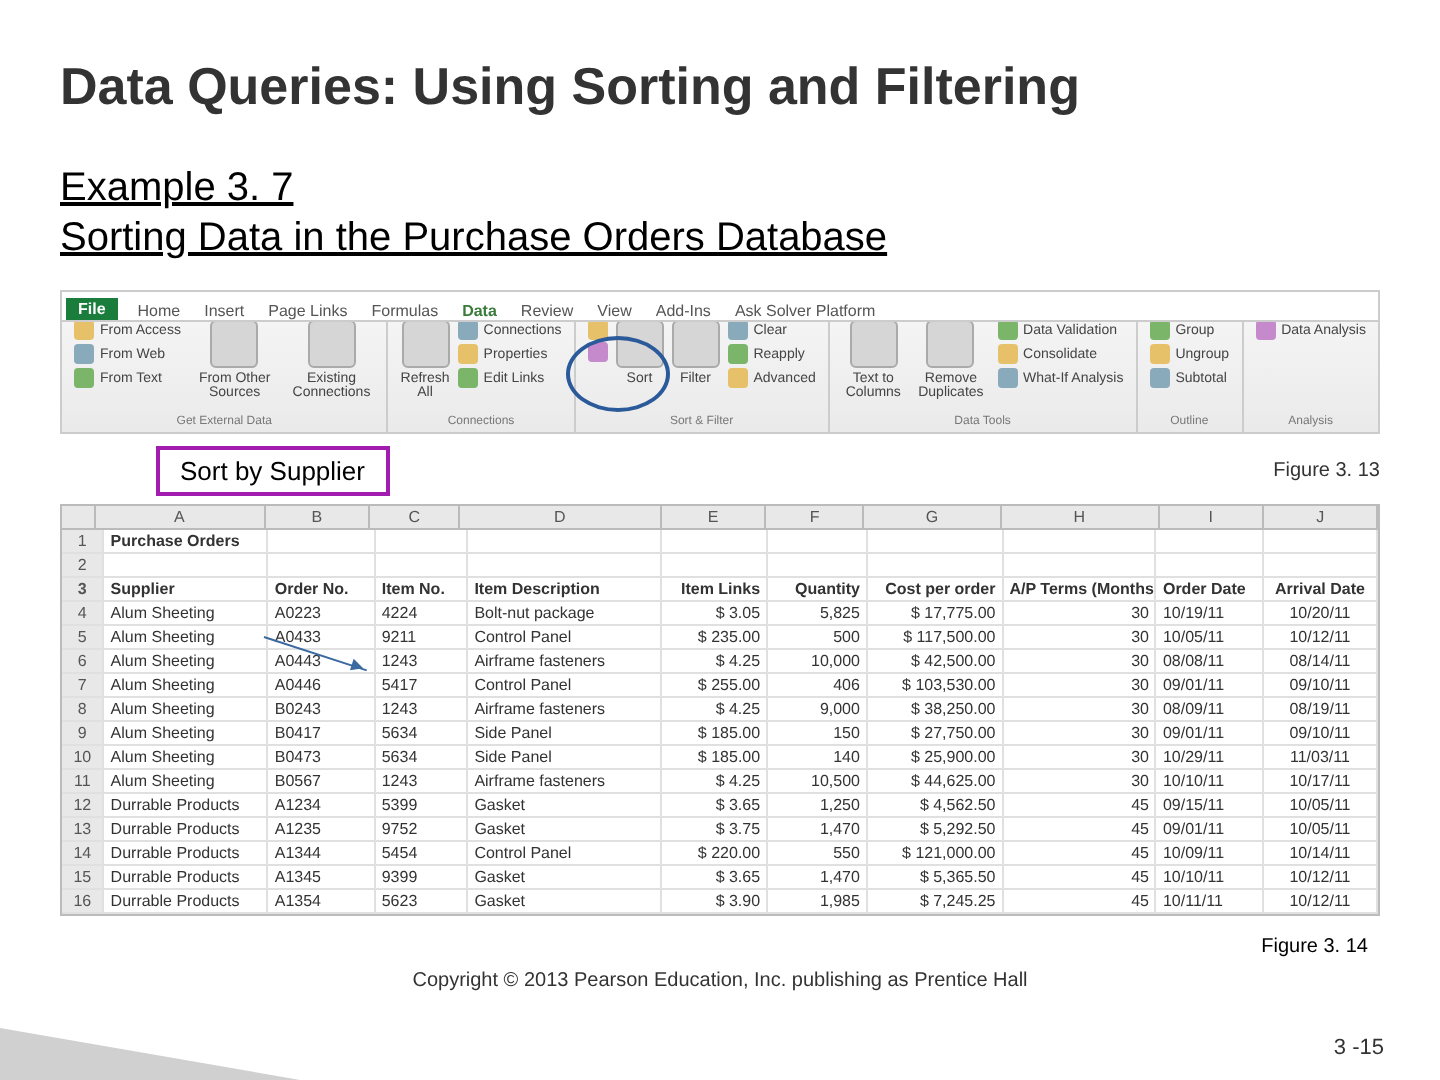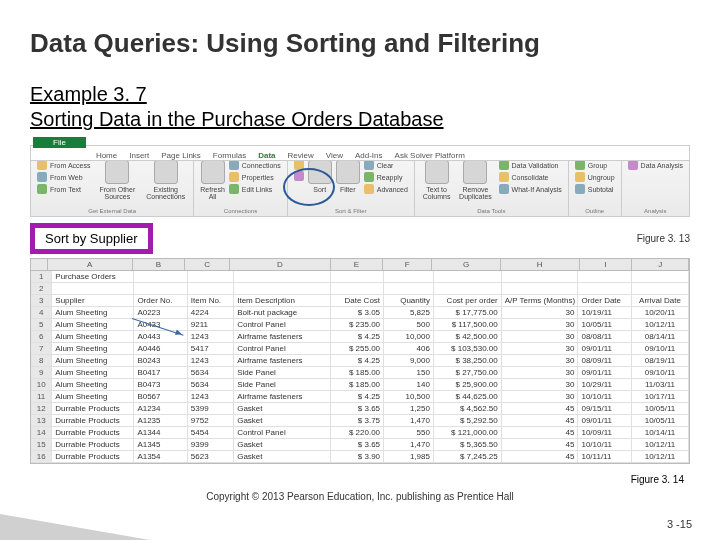--- a/index.html
+++ b/index.html
@@ -2,47 +2,47 @@
 <html><head>
 <meta charset="utf-8">
 <style>
   html,body{margin:0;padding:0;font-family:Arial,Helvetica,sans-serif;background:#fff;}
   .slide{width:720px;height:540px;position:relative;box-sizing:border-box;padding:20px 30px 10px 30px;}
   .title{font-size:26px;font-weight:bold;color:#333;margin:8px 0 24px 0;}
   .example-line{font-size:20px;color:#000;text-decoration:underline;margin:0 0 2px 0;}
   .ribbon{margin-top:14px;border:1px solid #ccc;height:70px;background:linear-gradient(#f7f7f7,#eaeaea);position:relative;display:flex;font-size:7px;color:#444;}
   .tabbar{position:absolute;top:0;left:0;right:0;height:14px;background:#fff;border-bottom:1px solid #ccc;display:flex;align-items:flex-end;font-size:8px;}
   .tabbar span{margin:0 6px;color:#555;}
-  .tabbar .file{background:#1a7d3c;color:#fff;padding:1px 20px;margin:0 4px 12px 2px;}
+  .tabbar .file{background:#1a7d3c;color:#fff;padding:1px 6px;margin:0 4px 0 2px;font-weight:bold;}
   .tabbar .active{color:#3a7a3a;font-weight:bold;}
   .rgroup{border-right:1px solid #ccc;padding:14px 6px 2px 6px;display:flex;flex-direction:column;justify-content:space-between;}
   .rgroup .lbl{font-size:6px;color:#777;text-align:center;margin-top:2px;}
   .stack{display:flex;flex-direction:column;gap:2px;}
   .stack span,.hbtn span{white-space:nowrap;}
   .hbtn{display:flex;align-items:center;gap:3px;}
   .ico{width:10px;height:10px;background:#8ab;border-radius:2px;display:inline-block;}
   .ico.o{background:#e6c16a;}
   .ico.g{background:#7ab56a;}
   .ico.p{background:#c48acc;}
   .bigico{width:22px;height:22px;background:#d6d6d6;border:1px solid #aaa;border-radius:3px;margin:0 auto 2px;}
   .circle{position:absolute;border:2px solid #2a5a9a;border-radius:50%;width:48px;height:34px;left:252px;top:22px;pointer-events:none;}
   .caption-row{display:flex;justify-content:space-between;align-items:center;margin-top:6px;}
-  .sort-by{border:5px solid #a21caf;padding:3px 10px;font-size:13px;background:#fff;}
+  .sort-by{border:2px solid #a21caf;padding:3px 10px;font-size:13px;background:#fff;margin-left:48px;}
   .fig-label{font-size:10px;color:#333;}
   .sheet{margin-top:4px;border:1px solid #bbb;font-size:8px;color:#333;}
   .colhdr{display:flex;background:#e8e8e8;border-bottom:1px solid #bbb;}
   .colhdr div{border-right:1px solid #bbb;text-align:center;padding:1px 0;color:#555;}
   .row{display:flex;border-bottom:1px solid #e0e0e0;}
   .row div{border-right:1px solid #e0e0e0;padding:1px 3px;overflow:hidden;white-space:nowrap;}
   .rownum{width:16px;background:#e8e8e8;text-align:center;color:#555;border-right:1px solid #bbb;}
   .cA{width:84px;} .cB{width:52px;} .cC{width:44px;} .cD{width:100px;}
   .cE{width:52px;text-align:right;} .cF{width:48px;text-align:right;}
   .cG{width:68px;text-align:right;} .cH{width:78px;text-align:right;}
   .cI{width:52px;text-align:left;} .cJ{width:56px;text-align:center;}
-  .bold{font-weight:normal;}
+  .bold{font-weight:bold;}
   .footer-fig{text-align:right;font-size:10px;margin:10px 6px 0 0;}
   .copyright{text-align:center;font-size:10px;color:#333;margin-top:6px;}
   .pagenum{position:absolute;right:28px;bottom:10px;font-size:11px;color:#333;}
   .tri{position:absolute;left:0;bottom:0;width:0;height:0;border-left:150px solid transparent;border-bottom:26px solid #d0d0d0;transform:scaleX(-1);}
   .arrow{position:absolute;width:54px;height:1px;background:#3a6aa0;left:132px;top:318px;transform:rotate(18deg);transform-origin:left;}
   .arrow:after{content:"";position:absolute;right:-1px;top:-3px;border:3px solid transparent;border-left:6px solid #3a6aa0;}
 </style>
 </head>
 <body>
 
@@ -229,21 +229,21 @@
         <div class="cH"></div>
         <div class="cI"></div>
         <div class="cJ"></div>
       </div>
     <div class="row bold">
         <div class="rownum">3</div>
         <div class="cA">Supplier</div>
         <div class="cB">Order No.</div>
         <div class="cC">Item No.</div>
         <div class="cD">Item Description</div>
-        <div class="cE">Date Cost</div>
+        <div class="cE">Item Links</div>
         <div class="cF">Quantity</div>
         <div class="cG">Cost per order</div>
         <div class="cH">A/P Terms (Months)</div>
         <div class="cI">Order Date</div>
         <div class="cJ">Arrival Date</div>
       </div>
     <div id="data-rows">
         <div class="row">
           <div class="rownum">4</div>
           <div class="cA">Alum Sheeting</div>

